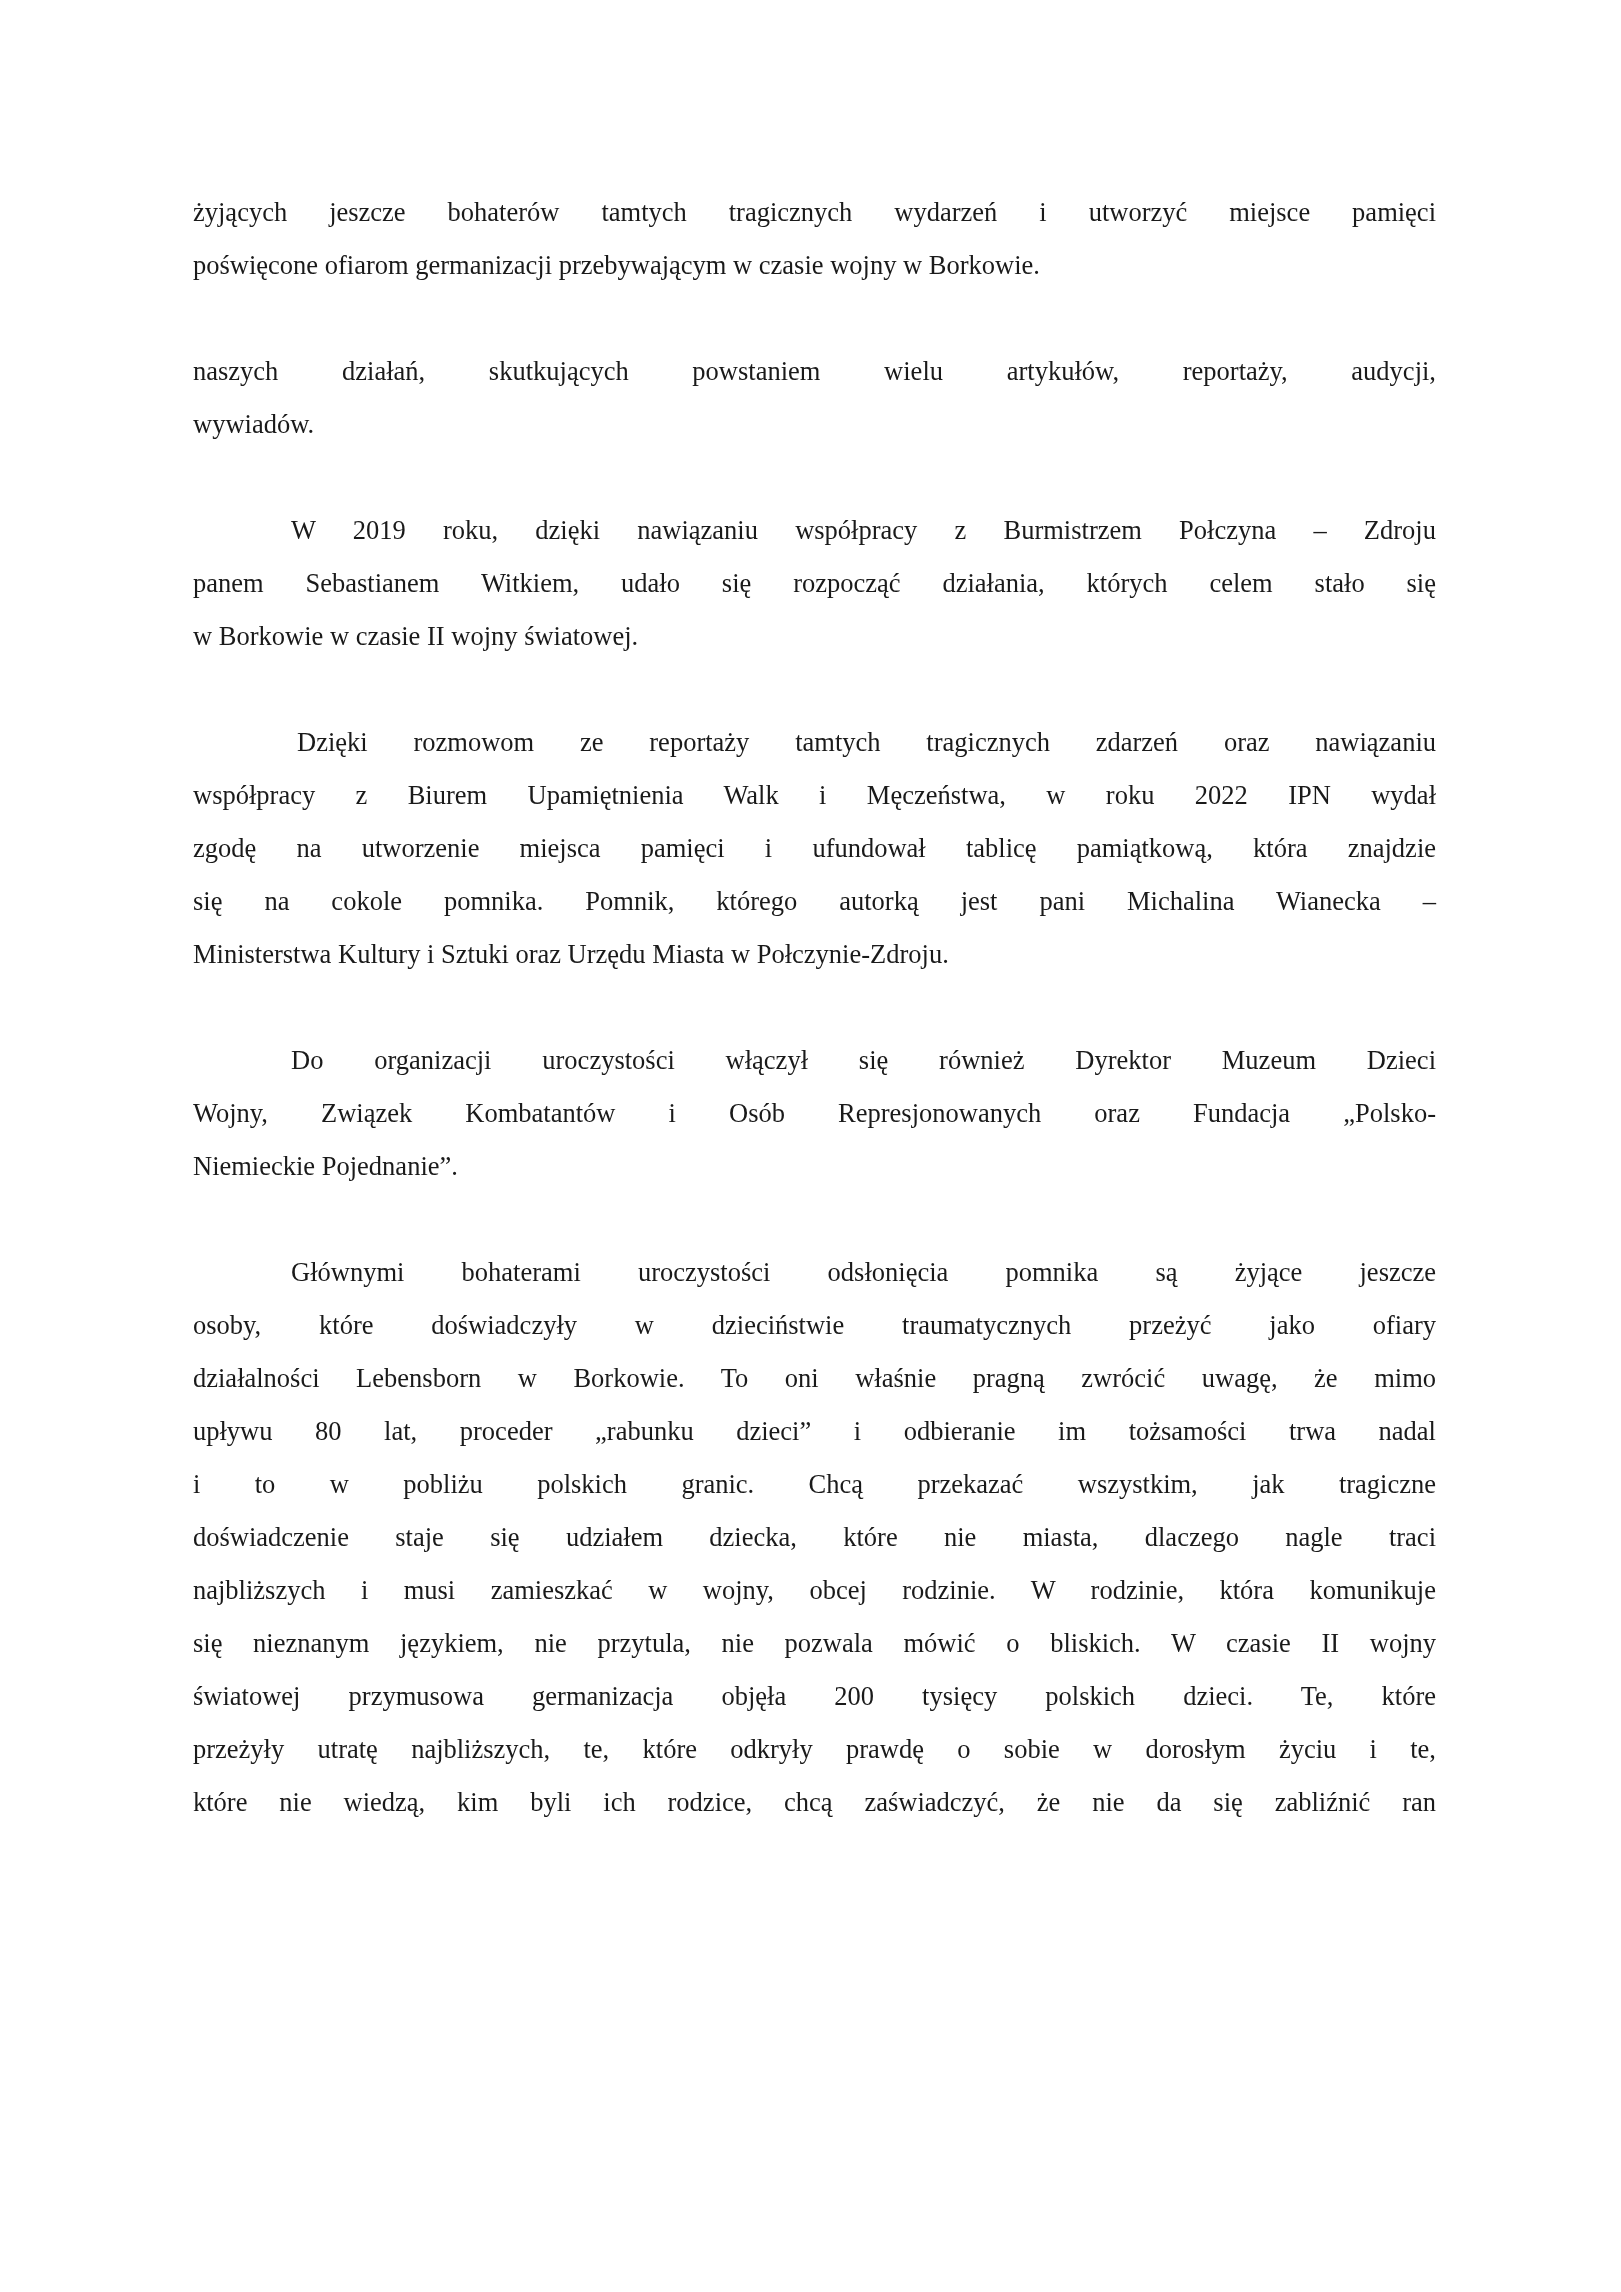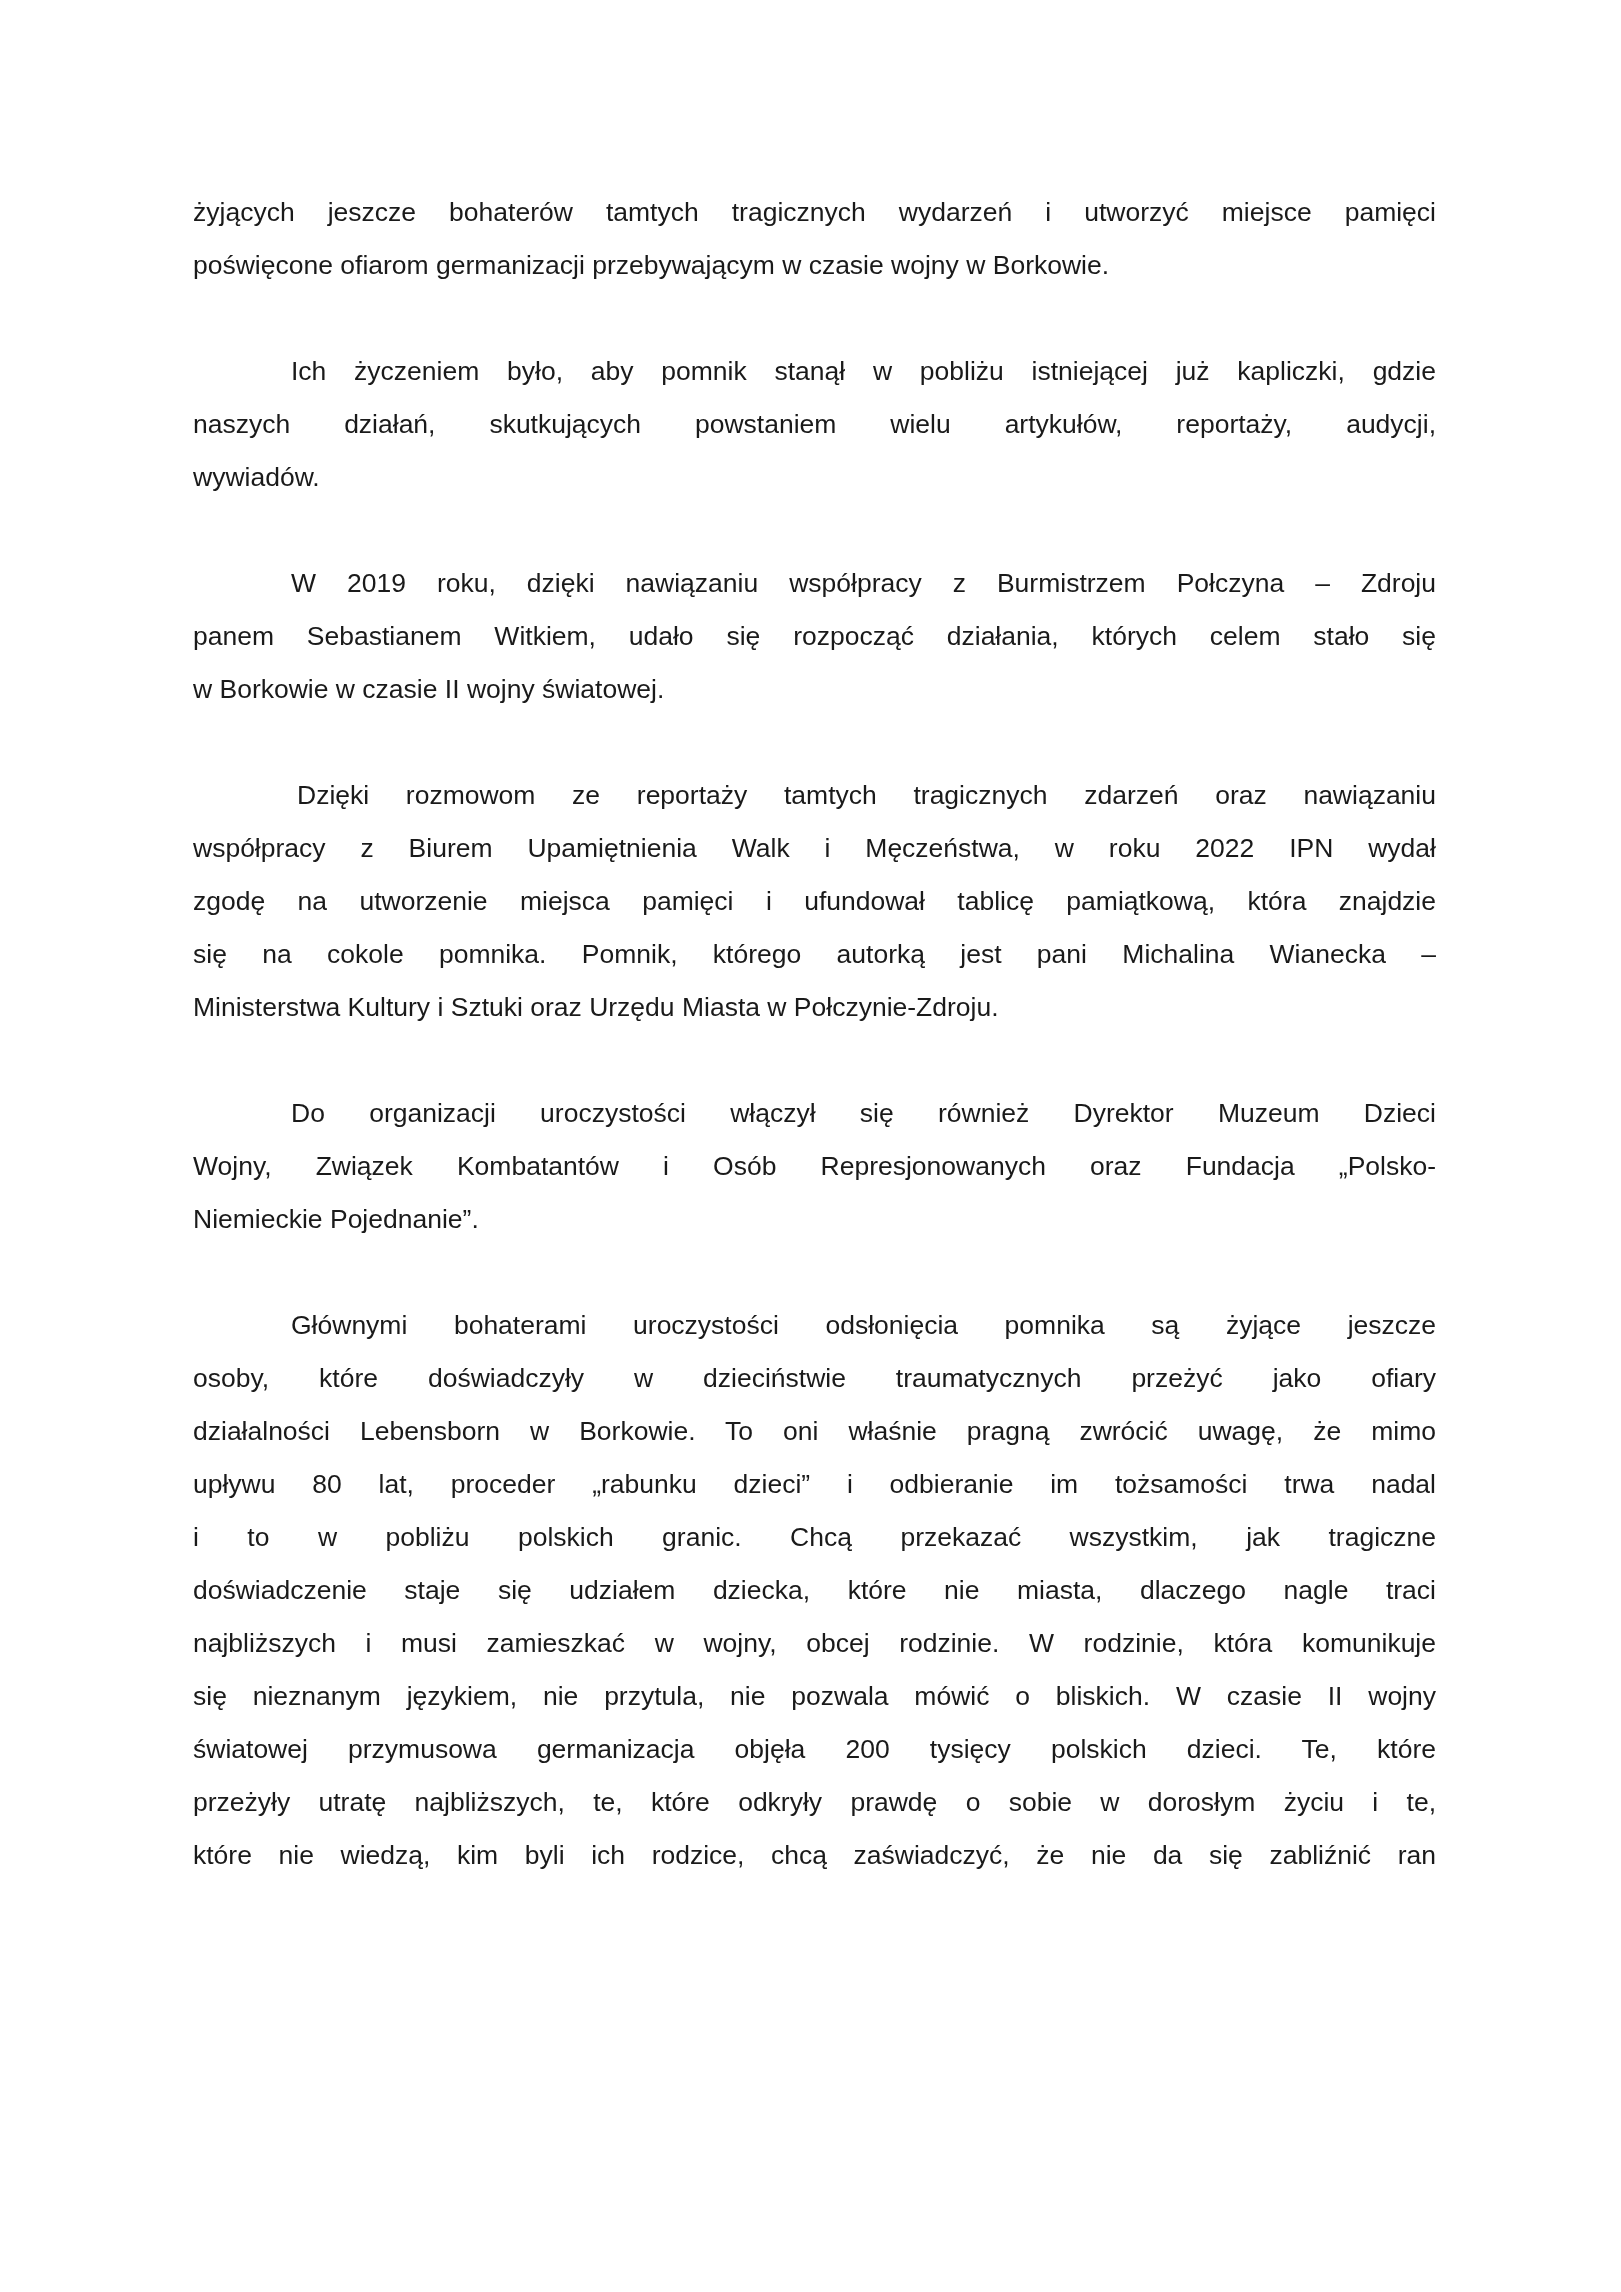--- a/index.html
+++ b/index.html
@@ -12,21 +12,21 @@
       height: 2293px;
       position: relative;
       overflow: hidden;
     }
     .page {
       position: absolute;
       left: 193px;
       top: 186px;
       width: 1243px;
       color: #1a1a1a;
-      font-family: Liberation Sans, sans-serif;
+      font-family: Liberation Serif, serif;
       font-size: 26.5px;
       line-height: 53px;
     }
     .para {
       margin: 0 0 53px 0;
     }
     .line {
       display: block;
       text-align: justify;
       text-align-last: justify;
@@ -59,21 +59,20 @@
 <body>
 
 <div class="page">
 
   <div class="para">
     <div class="line"><span>żyjących jeszcze bohaterów tamtych tragicznych wydarzeń i utworzyć miejsce pamięci</span></div>
     <div class="line last"><span>poświęcone ofiarom germanizacji przebywającym w czasie wojny w Borkowie.</span></div>
   </div>
 
   <div class="para">
-    <div class="line indent"><span>Ich życzeniem było, aby pomnik stanął w pobliżu istniejącej już kapliczki, gdzie</span></div>
     <div class="line"><span>naszych działań, skutkujących powstaniem wielu artykułów, reportaży, audycji,</span></div>
     <div class="line last"><span>wywiadów.</span></div>
   </div>
 
   <div class="para">
     <div class="line indent"><span>W 2019 roku, dzięki nawiązaniu współpracy z Burmistrzem Połczyna – Zdroju</span></div>
     <div class="line"><span>panem Sebastianem Witkiem, udało się rozpocząć działania, których celem stało się</span></div>
     <div class="line last"><span>w Borkowie w czasie II wojny światowej.</span></div>
   </div>
 

